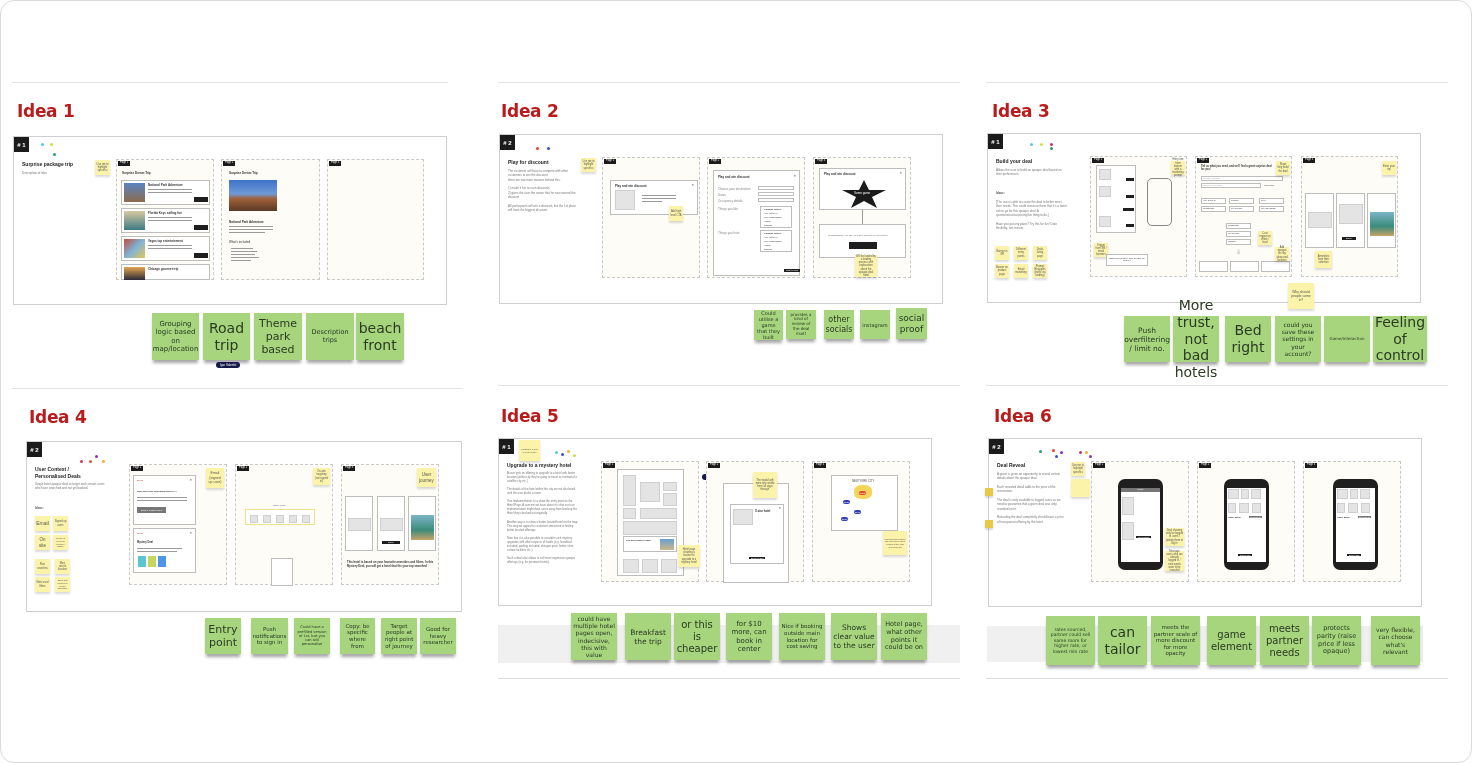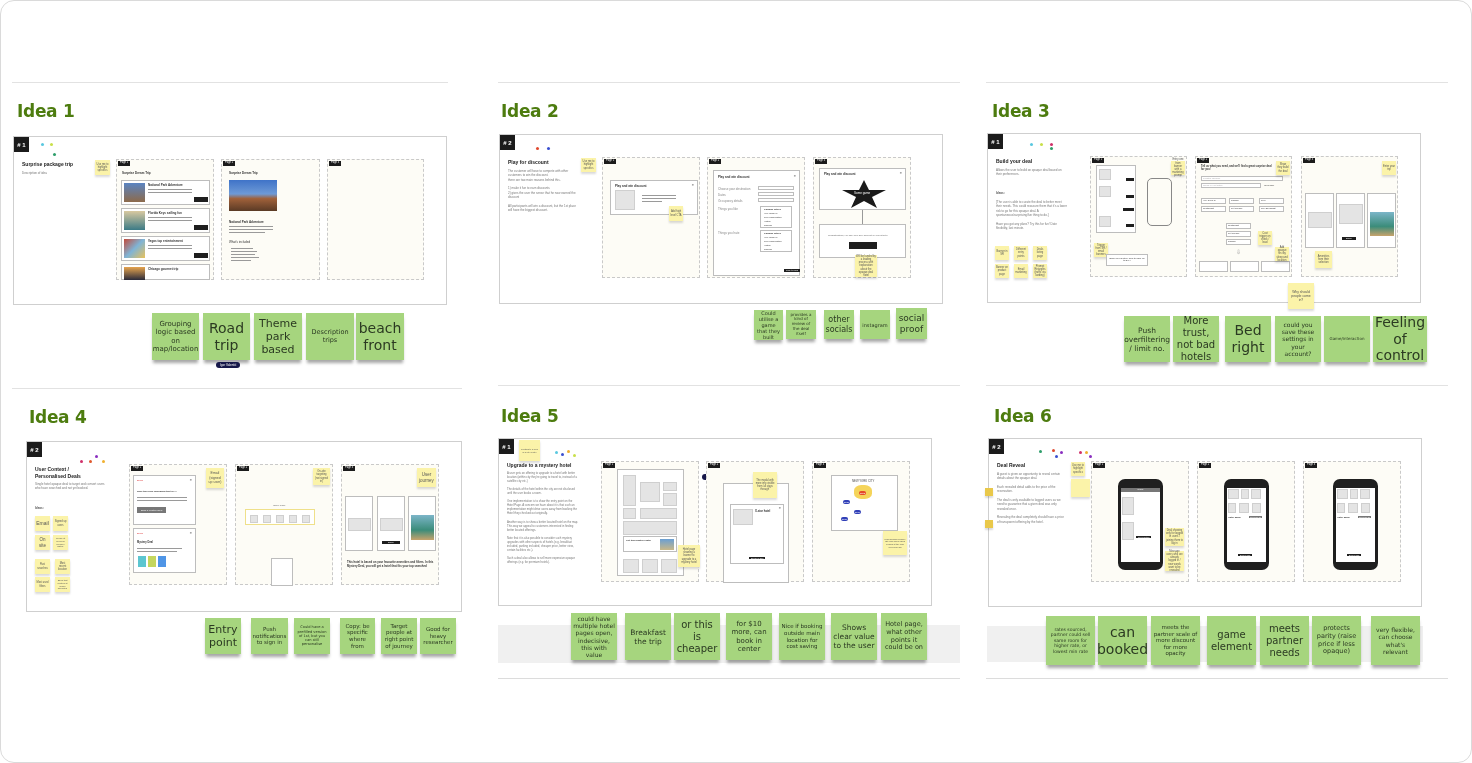--- a/index.html
+++ b/index.html
@@ -1,19 +1,19 @@
 <!DOCTYPE html>
 <html><head>
 <meta charset="utf-8">
 <style>
 *{box-sizing:border-box;margin:0;padding:0}
 html,body{width:1472px;height:763px;overflow:hidden;background:#ffffff;font-family:"Liberation Sans",sans-serif;color:#111}
 #board{position:absolute;left:0;top:0;width:1472px;height:763px;border:1px solid #dadada;border-radius:14px;background:#fff;overflow:hidden}
 .hline{position:absolute;height:1px;background:#e2e2e2}
-.idea-title{position:absolute;font-family:"DejaVu Sans",sans-serif;font-weight:bold;font-size:17px;color:#4d7c0f;letter-spacing:-0.3px}
+.idea-title{position:absolute;font-family:"DejaVu Sans",sans-serif;font-weight:bold;font-size:17px;color:#b91c1c;letter-spacing:-0.3px}
 .frame{position:absolute;border:1px solid #cfcfcf;background:#fff}
 .frame-num{position:absolute;left:0;top:0;width:15px;height:15px;background:#1b1b1b;color:#fff;font-size:6px;font-weight:bold;display:flex;align-items:center;justify-content:center}
 .dot{position:absolute;width:3px;height:3px;border-radius:50%}
 .ftitle{position:absolute;font-size:5px;font-weight:bold;color:#222;width:80px;line-height:1.3}
 .fdesc{position:absolute;font-size:3px;color:#777;width:78px;line-height:1.45;white-space:pre-line}
 .page{position:absolute;border:1px dashed #c9c9c9;background:#fdfcf6}
 .page-tag{position:absolute;left:1px;top:1px;background:#1b1b1b;color:#fff;font-size:2.6px;padding:1px 2px;line-height:1}
 .ysticky{position:absolute;background:#fbf3a9;box-shadow:0 2px 2px rgba(0,0,0,0.15);font-size:2.6px;color:#555;text-align:center;display:flex;align-items:center;justify-content:center;padding:1px;line-height:1.25}
 .gsticky{position:absolute;background:#a6d57e;box-shadow:0 4px 3px -1px rgba(0,0,0,0.35);color:#2b3a22;text-align:center;display:flex;align-items:center;justify-content:center;padding:2px;line-height:1.2;font-family:"DejaVu Sans",sans-serif}
 .wire{position:absolute;border:1px solid #bdbdbd;background:#fff}
@@ -265,21 +265,21 @@
         </div>
       <div class="wire" style="left:65px;top:36px;width:29px;height:55px">
           <div style="position:absolute;left:2px;top:18px;width:24px;height:24px;background:linear-gradient(#7cb5c8,#3b8c7a 60%,#c7a36b)"></div>
         </div>
       <div class="ysticky" style="left:13px;top:94px;width:17px;height:17px">Amenities from their selection</div>
     </div>
   </div>
   <div class="ysticky" style="left:1287px;top:282px;width:26px;height:26px;font-size:3.4px">Why should people come in?</div>
 
   <div class="gsticky" style="left:1123px;top:315px;width:46px;height:46px;font-size:7.5px">Push overfiltering / limit no.</div>
-  <div class="gsticky" style="left:1172px;top:315px;width:46px;height:46px;font-size:10px">More trust, not bad hotels</div>
+  <div class="gsticky" style="left:1172px;top:315px;width:46px;height:46px;font-size:14px">More trust, not bad hotels</div>
   <div class="gsticky" style="left:1224px;top:315px;width:46px;height:46px;font-size:14px">Bed right</div>
   <div class="gsticky" style="left:1274px;top:315px;width:46px;height:46px;font-size:6px">could you save these settings in your account?</div>
   <div class="gsticky" style="left:1323px;top:315px;width:46px;height:46px;font-size:4px">Game/interaction</div>
   <div class="gsticky" style="left:1372px;top:315px;width:54px;height:46px;font-size:14px">Feeling of control</div>
 
   <div class="idea-title" style="left:28px;top:406px">Idea 4</div>
   <div class="frame" style="left:25px;top:440px;width:436px;height:171px">
     <div class="frame-num"># 2</div>
     <div class="dot" style="left:53px;top:18px;background:#d0316a"></div>
     <div class="dot" style="left:62px;top:18px;background:#e0592e"></div>
@@ -504,20 +504,20 @@
           <div class="mini" style="left:1px;top:28px;font-size:2.4px;font-weight:bold">Hotel name</div>
           <div class="mini" style="left:22px;top:28px;background:#777;color:#fff;font-size:1.8px;padding:0 1px">Reveal for $5</div>
           <div class="dark mini" style="left:11px;top:66px;color:#fff;font-size:1.8px;padding:0 2px">Book for $55</div>
         </div>
       </div>
     </div>
   </div>
 
   <div class="band" style="left:986px;top:625px;width:436px;height:36px"></div>
   <div class="gsticky" style="left:1045px;top:615px;width:49px;height:49px;font-size:4.5px">rates sourced, partner could sell same room for higher rate, or lowest min rate</div>
-  <div class="gsticky" style="left:1097px;top:615px;width:49px;height:49px;font-size:14px">can booked</div>
+  <div class="gsticky" style="left:1097px;top:615px;width:49px;height:49px;font-size:14px">can tailor</div>
   <div class="gsticky" style="left:1150px;top:615px;width:49px;height:49px;font-size:5.5px">meets the partner scale of more discount for more opacity</div>
   <div class="gsticky" style="left:1206px;top:615px;width:49px;height:49px;font-size:10px">game element</div>
   <div class="gsticky" style="left:1259px;top:615px;width:49px;height:49px;font-size:10px">meets partner needs</div>
   <div class="gsticky" style="left:1311px;top:615px;width:49px;height:49px;font-size:6.5px">protects parity (raise price if less opaque)</div>
   <div class="gsticky" style="left:1370px;top:615px;width:49px;height:49px;font-size:6px">very flexible, can choose what's relevant</div>
 
 </div>
 
 </body></html>

